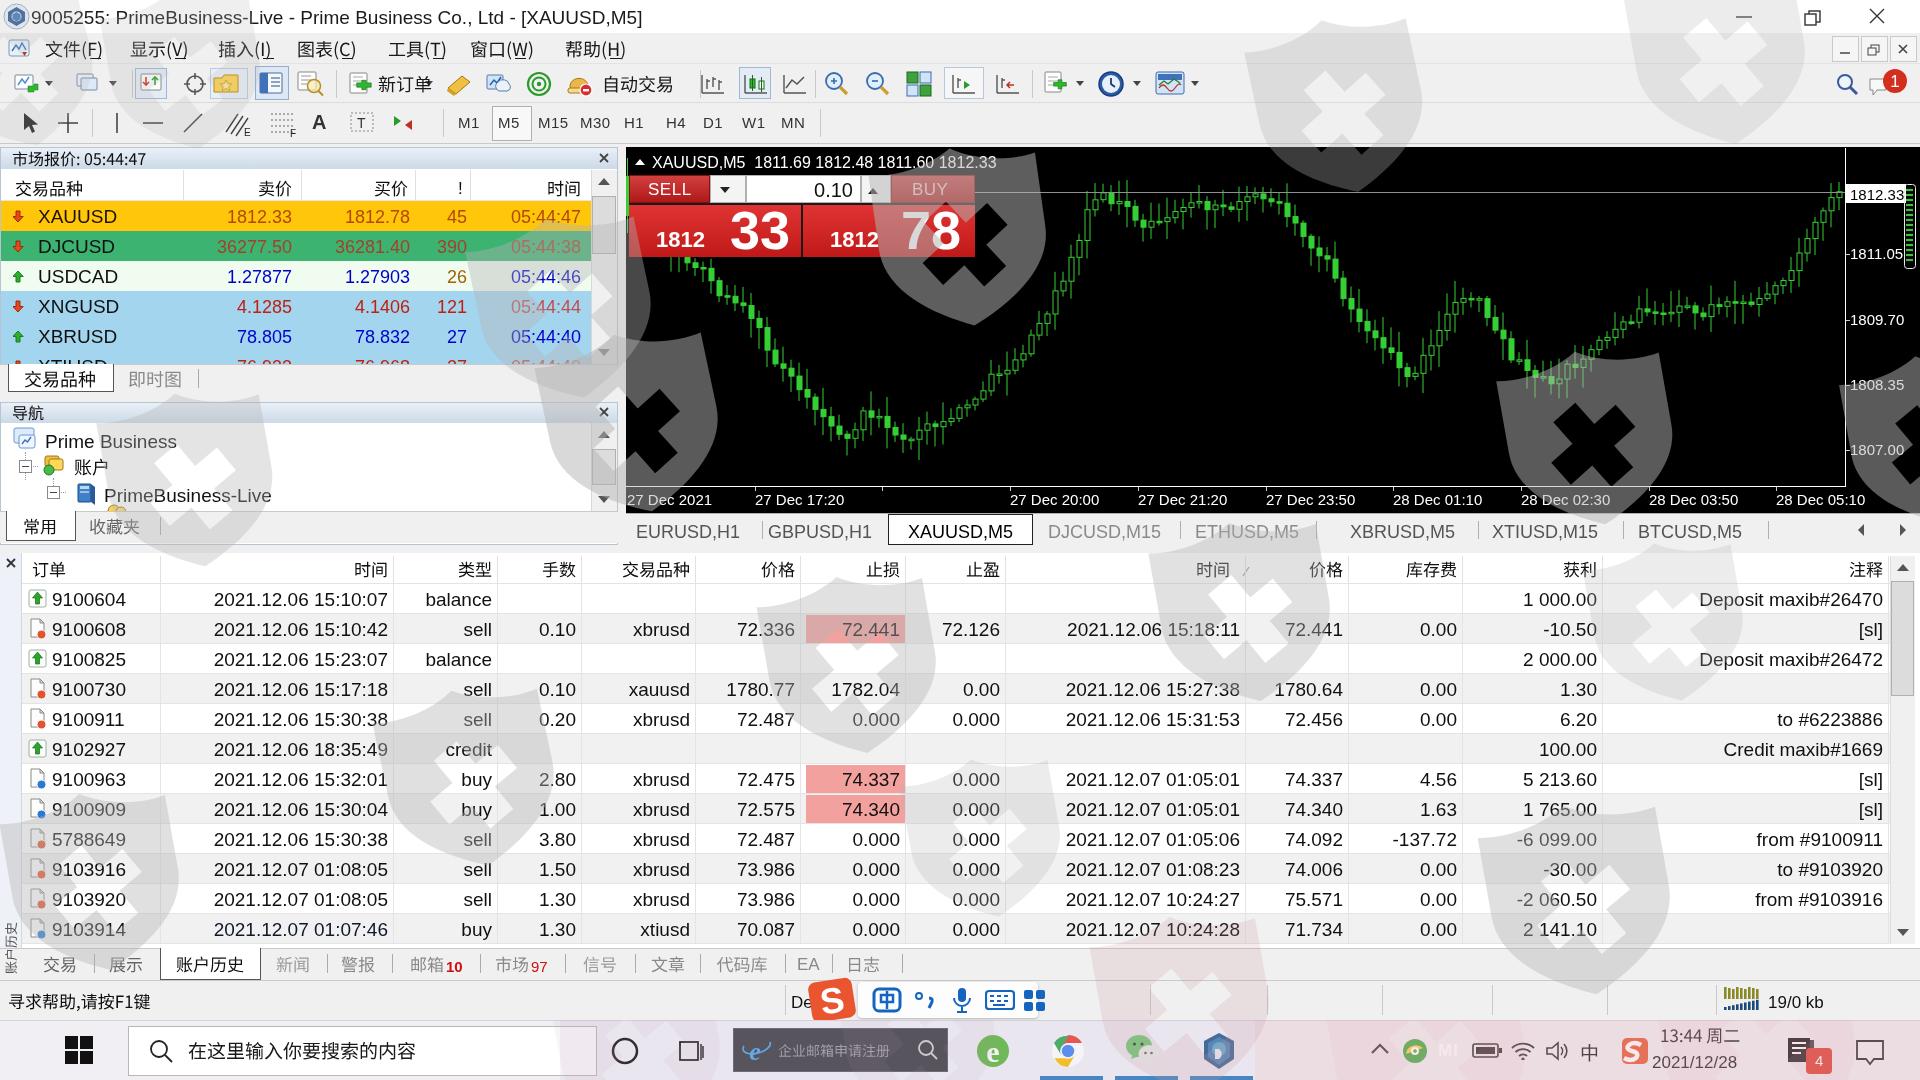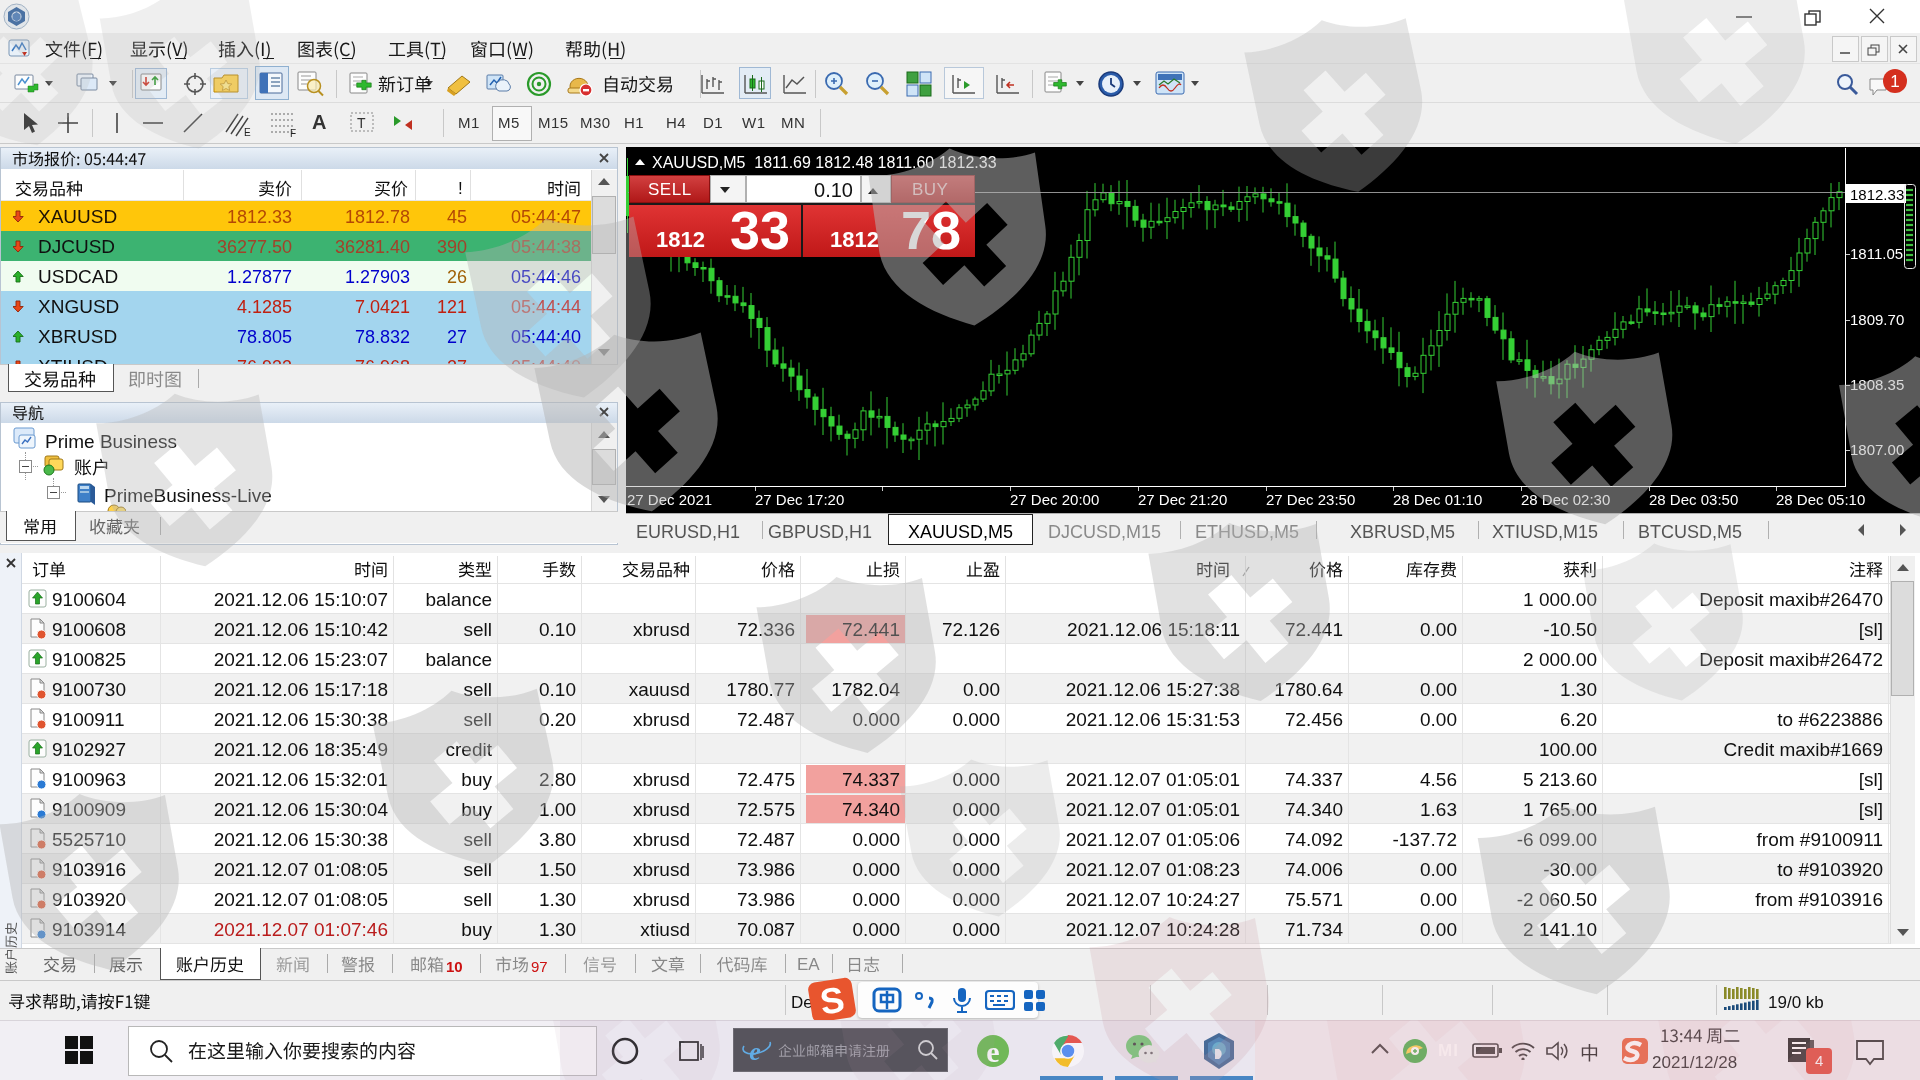--- a/index.html
+++ b/index.html
@@ -1,20 +1,21 @@
 <!DOCTYPE html>
 <html><head><meta charset="utf-8"><title>t</title><style>html,body{margin:0;padding:0;background:#000}div{box-sizing:border-box;line-height:1.25}</style></head><body>
 <div style="position:relative;width:1920px;height:1080px;overflow:hidden;background:#f0f0f0;font-family:'Liberation Sans',sans-serif;cursor:default">
 <div style="position:absolute;left:0px;top:0px;width:1920px;height:33px;background:#ffffff"></div>
 <svg style="position:absolute;left:3px;top:3px;" width="27" height="27" viewBox="0 0 27 27">
       <circle cx="13.5" cy="13.5" r="12.5" fill="#eef3f8" stroke="#9ab0c8"></circle>
       <path d="M13.5 4 L22 9 V18 L13.5 23 L5 18 V9 Z" fill="#2e5f9e"></path>
       <circle cx="13.5" cy="13.5" r="5" fill="#dfe9f4"></circle>
       <path d="M13.5 9 L17.5 11.5 V16 L13.5 18.5 L9.5 16 V11.5 Z" fill="#4a7ab8"></path>
     </svg>
+<div style="position:absolute;left:31px;top:6px;font-size:19px;color:#1b1b1b;white-space:pre;">9005255: PrimeBusiness-Live - Prime Business Co., Ltd - [XAUUSD,M5]</div>
 <svg style="position:absolute;left:1730px;top:8px;" width="180" height="18" viewBox="0 0 180 18">
       <line x1="6" y1="9" x2="22" y2="9" stroke="#333" stroke-width="1.4"></line>
       <rect x="79" y="3" width="11" height="11" fill="none" stroke="#333" stroke-width="1.4"></rect>
       <rect x="75" y="6" width="11" height="11" fill="#fff" stroke="#333" stroke-width="1.4"></rect>
       <path d="M140 1 L154 15 M154 1 L140 15" stroke="#333" stroke-width="1.4"></path>
     </svg>
 <div style="position:absolute;left:0px;top:33px;width:1920px;height:31px;background:#f0f0f0;border-bottom:1px solid #e3e3e3"></div>
 <svg style="position:absolute;left:8px;top:38px;" width="24" height="22" viewBox="0 0 24 22">
       <rect x="1" y="2" width="20" height="16" rx="2" fill="#e8f0f8" stroke="#7a96b5"></rect>
       <path d="M4 13 L8 7 L11 11 L14 5 L18 12" fill="none" stroke="#3a78c0" stroke-width="1.5"></path>
@@ -279,21 +280,21 @@
 <div style="position:absolute;right:1628px;top:266px;font-size:18px;color:#0000cc">1.27877</div>
 <div style="position:absolute;right:1510px;top:266px;font-size:18px;color:#0000cc">1.27903</div>
 <div style="position:absolute;right:1453px;top:266px;font-size:18px;color:#a16207">26</div>
 <div style="position:absolute;right:1339px;top:266px;font-size:18px;color:#0000cc">05:44:46</div>
 <div style="position:absolute;left:1px;top:291px;width:590px;height:30px;background:#a3d5ee;overflow:hidden"></div>
 <svg style="position:absolute;left:13px;top:299px;" width="14" height="14" viewBox="0 0 14 14">
       <path d="M7 2 v5.5 h3.2 l-5.2 5.5 -5.2-5.5 h3.2 v-5.5 z" fill="#e84818" stroke="#90240a" stroke-width="0.9"></path>
     </svg>
 <div style="position:absolute;left:38px;top:295px;font-size:19px;color:#101010;white-space:pre;">XNGUSD</div>
 <div style="position:absolute;right:1628px;top:296px;font-size:18px;color:#c02010">4.1285</div>
-<div style="position:absolute;right:1510px;top:296px;font-size:18px;color:#c02010">7.0421</div>
+<div style="position:absolute;right:1510px;top:296px;font-size:18px;color:#c02010">4.1406</div>
 <div style="position:absolute;right:1453px;top:296px;font-size:18px;color:#c02010">121</div>
 <div style="position:absolute;right:1339px;top:296px;font-size:18px;color:#c05050">05:44:44</div>
 <div style="position:absolute;left:1px;top:321px;width:590px;height:30px;background:#a3d5ee;overflow:hidden"></div>
 <svg style="position:absolute;left:13px;top:329px;" width="14" height="14" viewBox="0 0 14 14">
       <path d="M7 13 v-5.5 h3.2 l-5.2-5.5 -5.2 5.5 h3.2 v5.5 z" fill="#2ab02a" stroke="#187018" stroke-width="0.9"></path>
     </svg>
 <div style="position:absolute;left:38px;top:325px;font-size:19px;color:#101010;white-space:pre;">XBRUSD</div>
 <div style="position:absolute;right:1628px;top:326px;font-size:18px;color:#0000cc">78.805</div>
 <div style="position:absolute;right:1510px;top:326px;font-size:18px;color:#0000cc">78.832</div>
 <div style="position:absolute;right:1453px;top:326px;font-size:18px;color:#0000cc">27</div>
@@ -921,21 +922,21 @@
 <div style="position:absolute;right:680px;top:798px;font-size:19px;color:#101010;white-space:pre">2021.12.07 01:05:01</div>
 <div style="position:absolute;right:577px;top:798px;font-size:19px;color:#101010;white-space:pre">74.340</div>
 <div style="position:absolute;right:463px;top:798px;font-size:19px;color:#101010;white-space:pre">1.63</div>
 <div style="position:absolute;right:323px;top:798px;font-size:19px;color:#101010;white-space:pre">1 765.00</div>
 <div style="position:absolute;right:37px;top:798px;font-size:19px;color:#101010;white-space:pre">[sl]</div>
 <svg style="position:absolute;left:28px;top:828px;" width="22" height="22" viewBox="0 0 22 22">
       <path d="M3 1 h9 l4 4 v14 h-13 z" fill="#fdfdfd" stroke="#8a8a8a"></path>
       <path d="M12 1 l4 4 h-4 z" fill="#d8d8d8" stroke="#8a8a8a"></path>
       <circle cx="13.5" cy="16.5" r="4.5" fill="#e05530" stroke="#fff"></circle>
     </svg>
-<div style="position:absolute;left:52px;top:828px;font-size:19px;color:#101010;white-space:pre;">5525710</div>
+<div style="position:absolute;left:52px;top:828px;font-size:19px;color:#101010;white-space:pre;">5788649</div>
 <div style="position:absolute;right:1532px;top:828px;font-size:19px;color:#101010;white-space:pre">2021.12.06 15:30:38</div>
 <div style="position:absolute;right:1428px;top:828px;font-size:19px;color:#101010;white-space:pre">sell</div>
 <div style="position:absolute;right:1344px;top:828px;font-size:19px;color:#101010;white-space:pre">3.80</div>
 <div style="position:absolute;right:1230px;top:828px;font-size:19px;color:#101010;white-space:pre">xbrusd</div>
 <div style="position:absolute;right:1125px;top:828px;font-size:19px;color:#101010;white-space:pre">72.487</div>
 <div style="position:absolute;right:1020px;top:828px;font-size:19px;color:#101010;white-space:pre">0.000</div>
 <div style="position:absolute;right:920px;top:828px;font-size:19px;color:#101010;white-space:pre">0.000</div>
 <div style="position:absolute;right:680px;top:828px;font-size:19px;color:#101010;white-space:pre">2021.12.07 01:05:06</div>
 <div style="position:absolute;right:577px;top:828px;font-size:19px;color:#101010;white-space:pre">74.092</div>
 <div style="position:absolute;right:463px;top:828px;font-size:19px;color:#101010;white-space:pre">-137.72</div>
@@ -978,21 +979,21 @@
 <div style="position:absolute;right:463px;top:888px;font-size:19px;color:#101010;white-space:pre">0.00</div>
 <div style="position:absolute;right:323px;top:888px;font-size:19px;color:#101010;white-space:pre">-2 060.50</div>
 <div style="position:absolute;right:37px;top:888px;font-size:19px;color:#101010;white-space:pre">from #9103916</div>
 <div style="position:absolute;left:22px;top:914px;width:1868px;height:30px;background:#f1f1f1"></div>
 <svg style="position:absolute;left:28px;top:918px;" width="22" height="22" viewBox="0 0 22 22">
       <path d="M3 1 h9 l4 4 v14 h-13 z" fill="#fdfdfd" stroke="#8a8a8a"></path>
       <path d="M12 1 l4 4 h-4 z" fill="#d8d8d8" stroke="#8a8a8a"></path>
       <circle cx="13.5" cy="16.5" r="4.5" fill="#2a7ad4" stroke="#fff"></circle>
     </svg>
 <div style="position:absolute;left:52px;top:918px;font-size:19px;color:#101010;white-space:pre;">9103914</div>
-<div style="position:absolute;right:1532px;top:918px;font-size:19px;color:#b91c1c;white-space:pre">2021.12.07 01:07:46</div>
+<div style="position:absolute;right:1532px;top:918px;font-size:19px;color:#0f172a;white-space:pre">2021.12.07 01:07:46</div>
 <div style="position:absolute;right:1428px;top:918px;font-size:19px;color:#101010;white-space:pre">buy</div>
 <div style="position:absolute;right:1344px;top:918px;font-size:19px;color:#101010;white-space:pre">1.30</div>
 <div style="position:absolute;right:1230px;top:918px;font-size:19px;color:#101010;white-space:pre">xtiusd</div>
 <div style="position:absolute;right:1125px;top:918px;font-size:19px;color:#101010;white-space:pre">70.087</div>
 <div style="position:absolute;right:1020px;top:918px;font-size:19px;color:#101010;white-space:pre">0.000</div>
 <div style="position:absolute;right:920px;top:918px;font-size:19px;color:#101010;white-space:pre">0.000</div>
 <div style="position:absolute;right:680px;top:918px;font-size:19px;color:#101010;white-space:pre">2021.12.07 10:24:28</div>
 <div style="position:absolute;right:577px;top:918px;font-size:19px;color:#101010;white-space:pre">71.734</div>
 <div style="position:absolute;right:463px;top:918px;font-size:19px;color:#101010;white-space:pre">0.00</div>
 <div style="position:absolute;right:323px;top:918px;font-size:19px;color:#101010;white-space:pre">2 141.10</div>

